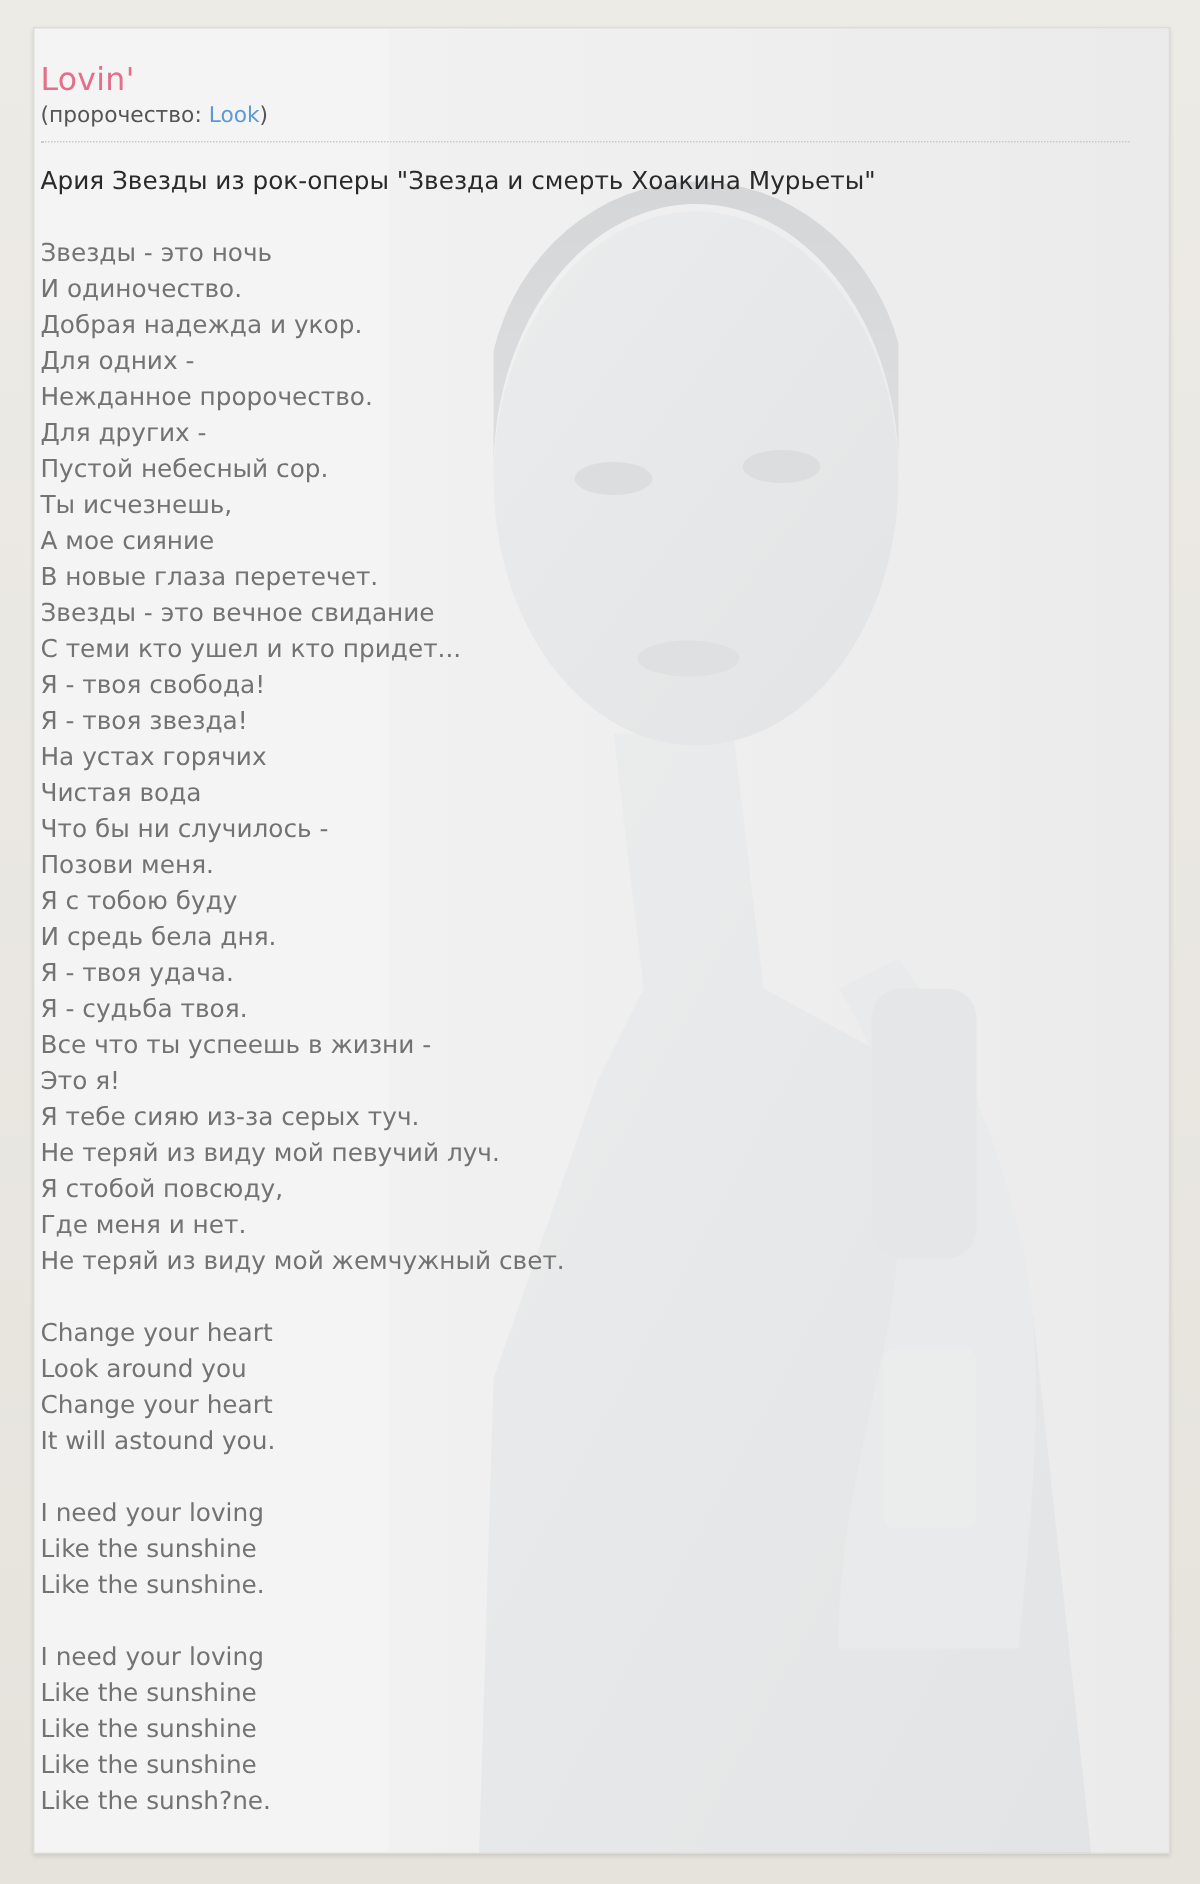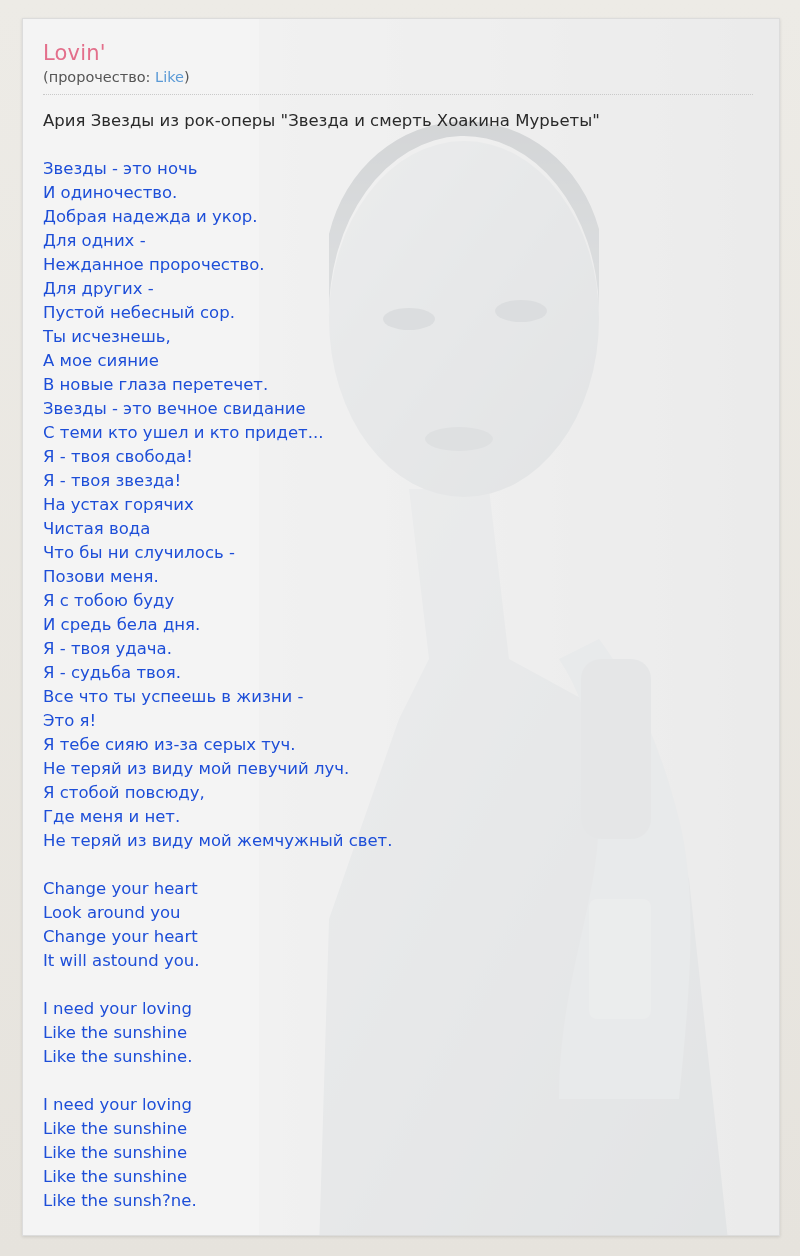--- a/index.html
+++ b/index.html
@@ -44,21 +44,21 @@
   }
   .veil {
     position: absolute;
     inset: 0;
     background: rgba(244,244,244,0.72);
     pointer-events: none;
   }
   .content {
     position: relative;
     z-index: 5;
-    padding: 22px 26px 10px 20px;
+    padding: 22px 26px 10px 4px;
     box-sizing: border-box;
     height: 100%;
   }
   .song-title {
     font-size: 21px;
     color: #e36f8b;
     font-weight: normal;
     margin: 0 0 4px 0;
     letter-spacing: 0.2px;
   }
@@ -72,21 +72,21 @@
     text-decoration: none;
   }
   .divider {
     border: 0;
     border-top: 1px dotted #c9c9c9;
     margin: 0 0 14px 0;
   }
   .lyrics {
     font-size: 16.5px;
     line-height: 24px;
-    color: #1d4ed8;
+    color: #737373;
     white-space: pre-wrap;
     margin: 0;
     font-family: "DejaVu Sans", "Liberation Sans", sans-serif;
   }
   .intro-line {
     font-size: 16.5px;
     line-height: 24px;
     color: #2a2a2a;
     margin: 0 0 24px 0;
   }
@@ -126,21 +126,21 @@
       <ellipse cx="200" cy="420" rx="34" ry="12" fill="#9aa1a6"></ellipse>
 
       <path d="M300 640 C340 700 350 790 330 880 C318 940 300 1000 300 1080 L420 1080 C430 980 440 880 420 800 C400 720 370 660 340 620 Z" fill="#c3c9cd"></path>
       <rect x="322" y="640" width="70" height="180" rx="20" fill="#b4bbc0"></rect>
       <rect x="330" y="880" width="62" height="120" rx="8" fill="#d6dadd" opacity="0.7"></rect>
     </svg>
     <div class="veil"></div>
 
     <div class="content">
       <h1 class="song-title">Lovin'</h1>
-      <div class="artist-line"><span>(пророчество:</span> <a class="artist-link" href="#">Like</a><span>)</span></div>
+      <div class="artist-line"><span>(пророчество:</span> <a class="artist-link" href="#">Look</a><span>)</span></div>
       <hr class="divider">
       <p class="intro-line">Ария Звезды из рок-оперы "Звезда и смерть Хоакина Мурьеты"</p>
       <pre class="lyrics">Звезды - это ночь
 И одиночество.
 Добрая надежда и укор.
 Для одних -
 Нежданное пророчество.
 Для других -
 Пустой небесный сор.
 Ты исчезнешь,

